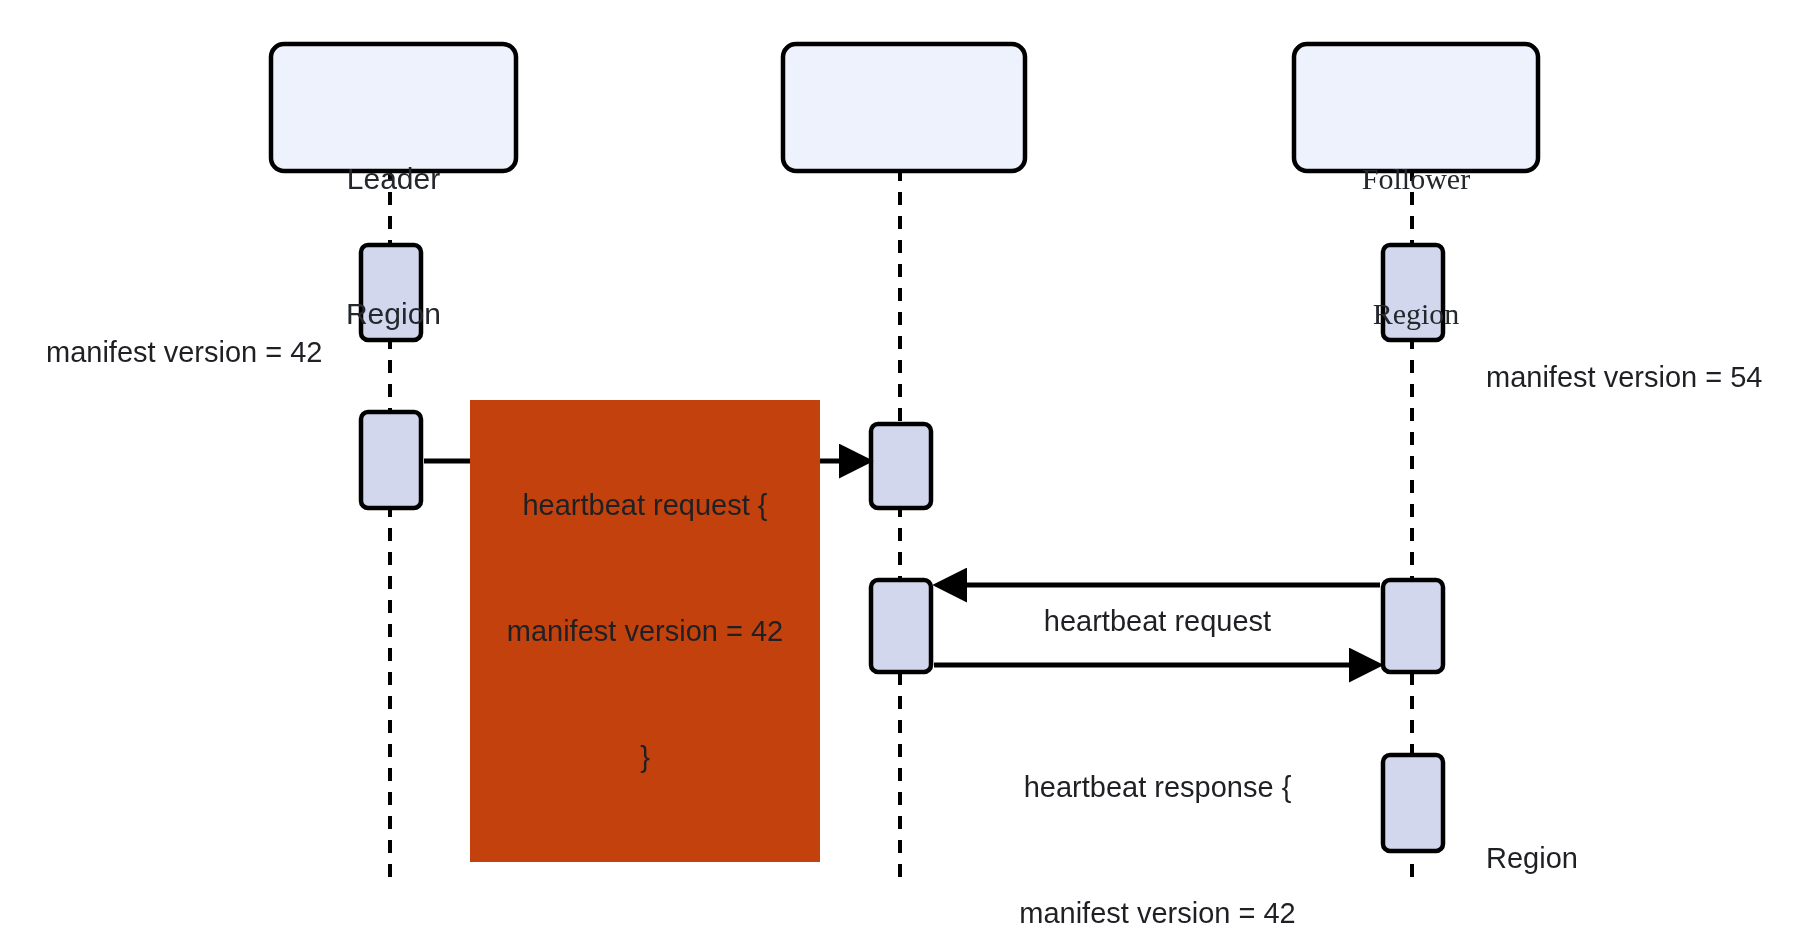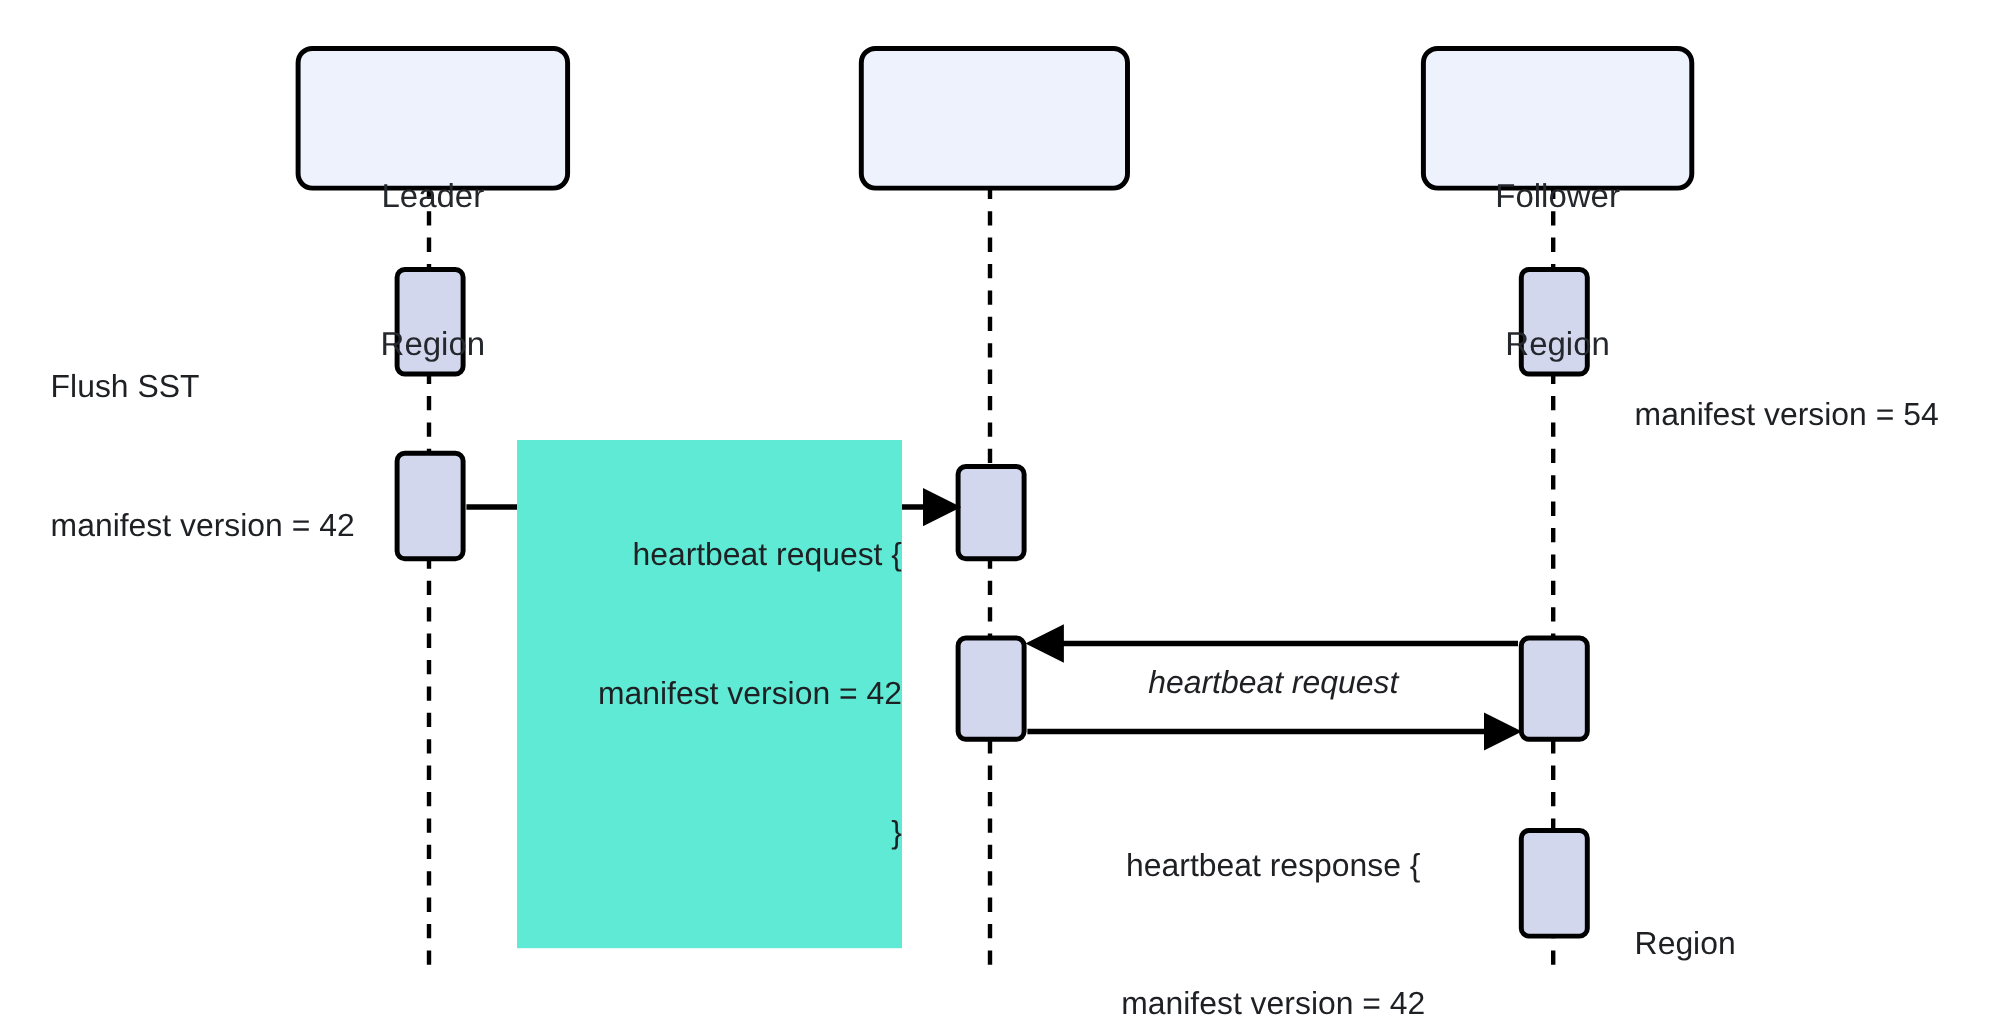--- a/index.html
+++ b/index.html
@@ -62,46 +62,45 @@
       <line x1="934" y1="665" x2="1378" y2="665" marker-end="url(#arrowR)"></line>
     </g>
   </svg>
 
   <div class="actor-label" style="left:271px;top:66px;width:245px;">
     <div>Leader</div>
     <div>Region</div>
   </div>
 
 
-  <div class="actor-label" style="left:1294px;top:66px;width:244px;">
+  <div class="actor-label" style="left:1294px;top:66px;width:244px;font-family:Liberation Serif, serif;">
     <div>Follower</div>
     <div>Region</div>
   </div>
 
   <div class="txt" style="left:46px;top:247px;text-align:left;">
-    <div>Flush SST</div>
     <div>manifest version = 42</div>
   </div>
 
   <div class="txt" style="left:1486px;top:272px;text-align:left;">
     <div>manifest version = 54</div>
   </div>
 
   <div class="txt" style="left:1486px;top:753px;text-align:left;">
     <div>Region</div>
     
   </div>
 
-  <div class="txt" style="left:470px;top:400px;width:350px;text-align:right;background:#5eead4;">
+  <div class="txt" style="left:470px;top:400px;width:350px;text-align:center;background:#c2410c;">
     <div>heartbeat request {</div>
     <div>manifest version = 42</div>
     <div>}</div>
   </div>
 
-  <div class="txt" style="left:960px;top:516px;width:395px;text-align:center;font-style:italic;">
+  <div class="txt" style="left:960px;top:516px;width:395px;text-align:center;">
     <div>heartbeat request</div>
   </div>
 
   <div class="txt" style="left:960px;top:682px;width:395px;text-align:center;">
     <div>heartbeat response {</div>
     <div>manifest version = 42</div>
     
   </div>
 
 </div>

